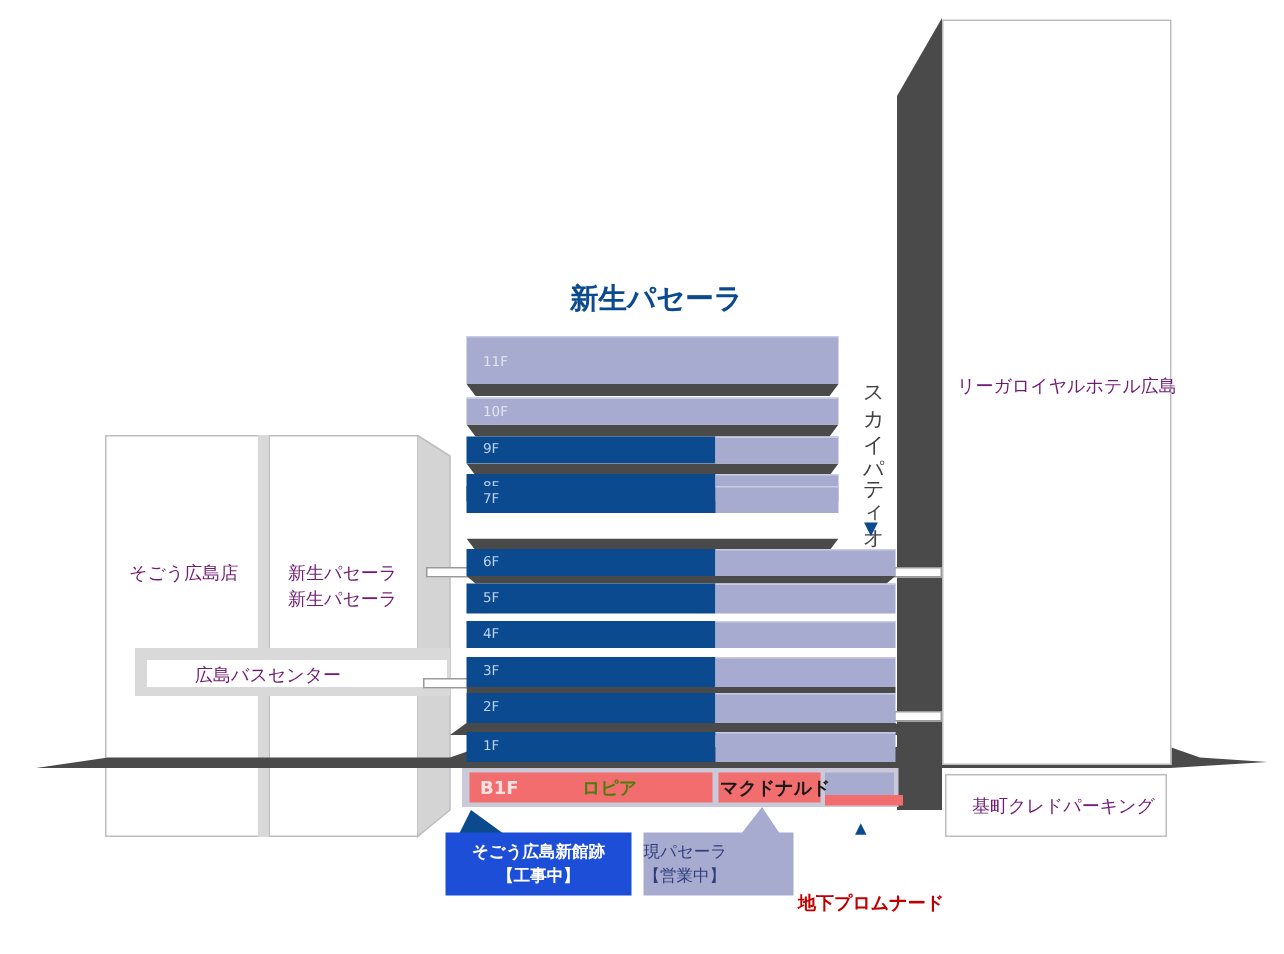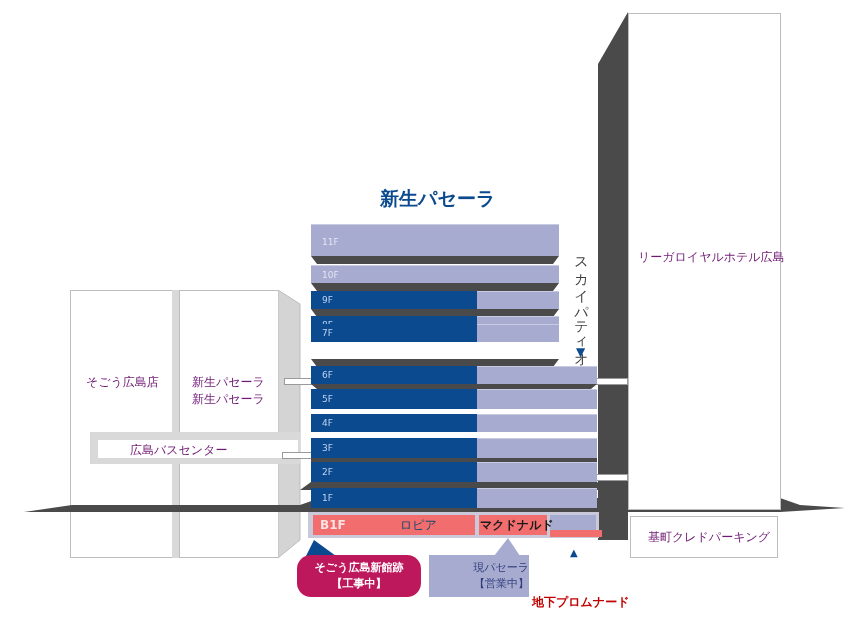--- a/index.html
+++ b/index.html
@@ -142,33 +142,33 @@
   <div class="light" style="left:166px; width:120px;"></div>
   <span class="fl" style="top:5px;">1F</span>
 </div>
 
 <div class="abs" style="left:308px; top:512px; width:291px; height:26px; background:#c9c9d9;"></div>
 <div class="abs" style="left:313px; top:515px; width:162px; height:20px; background:#f26d6d;"></div>
 <div class="abs" style="left:479px; top:515px; width:68px; height:20px; background:#f26d6d;"></div>
 <div class="abs" style="left:550px; top:515px; width:46px; height:15px; background:#a7abd0;"></div>
 <div class="abs" style="left:550px; top:530px; width:52px; height:7px; background:#f26d6d;"></div>
 <div class="abs" style="left:320px; top:518px; font-size:12px; font-weight:bold; color:#fbe2e2;">B1F</div>
-<div class="abs" style="left:388px; top:517px; font-size:12px; font-weight:normal; color:#0c4a6e;margin-left:12px;">ロピア</div>
+<div class="abs" style="left:388px; top:517px; font-size:12px; font-weight:bold; color:#4d7c0f;">ロピア</div>
 <div class="abs" style="left:480px; top:517px; font-size:12px; font-weight:bold; color:#1a1a1a;">マクドナルド</div>
 
 <svg class="abs" style="left:296px; top:540px;" width="70" height="20">
   <polygon points="18,0 40,16 10,16" fill="#0b4a8f"></polygon>
 </svg>
-<div class="abs" style="left:297px; top:555px; width:124px; height:42px; background:#be185d; color:#ffffff; font-size:11px; font-weight:bold; text-align:center; line-height:16px; padding-top:5px; box-sizing:border-box;border-radius:14px;">
+<div class="abs" style="left:297px; top:555px; width:124px; height:42px; background:#1d4ed8; color:#ffffff; font-size:11px; font-weight:bold; text-align:center; line-height:16px; padding-top:5px; box-sizing:border-box;">
   <div>そごう広島新館跡</div>
   <div>【工事中】</div>
 </div>
 
 <svg class="abs" style="left:480px; top:538px;" width="60" height="22">
   <polygon points="28,0 40,18 14,18" fill="#a7abd0"></polygon>
 </svg>
-<div class="abs" style="left:429px; top:555px; width:100px; height:42px; background:#a7abd0; color:#2f3d7a; font-size:11px; text-align:right; line-height:16px; padding-top:5px; box-sizing:border-box;">
+<div class="abs" style="left:429px; top:555px; width:100px; height:42px; background:#a7abd0; color:#2f3d7a; font-size:11px; text-align:left; line-height:16px; padding-top:5px; box-sizing:border-box;">
   <div>現パセーラ</div>
   <div>【営業中】</div>
 </div>
 
 <div class="abs" style="left:570px; top:547px; font-size:10px; color:#0b4a8f;">▲</div>
 <div class="abs" style="left:532px; top:594px; font-size:12px; font-weight:bold; color:#c00000;">地下プロムナード</div>
 
 </body></html>

